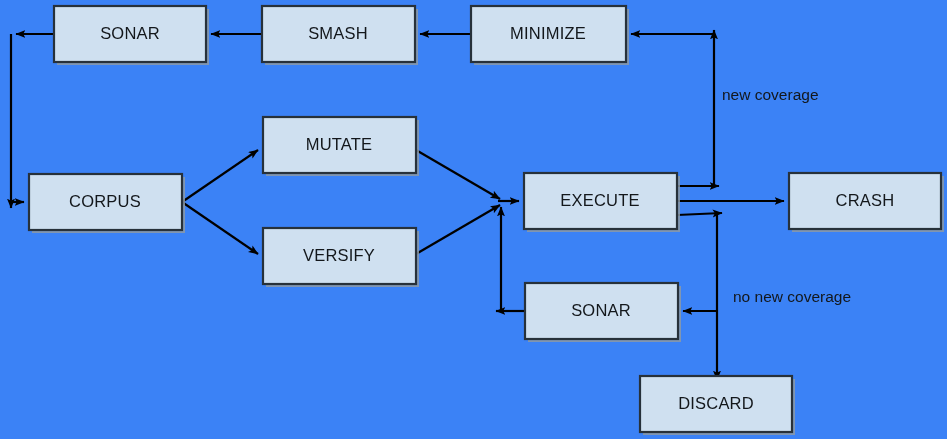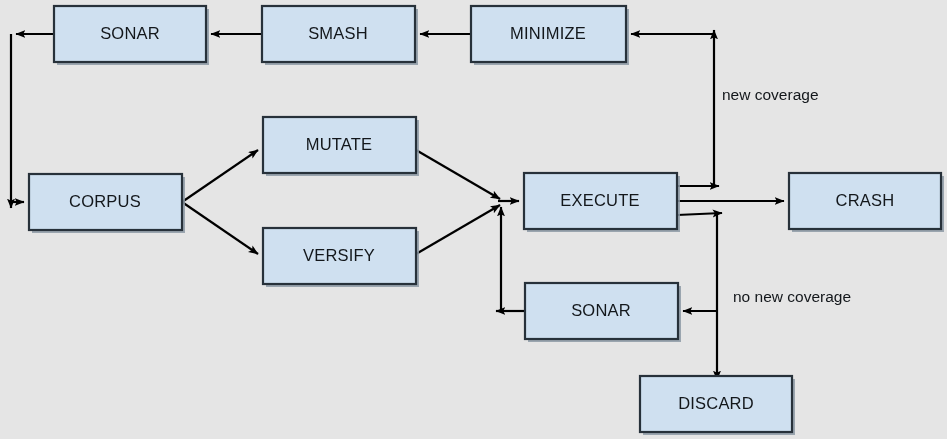--- a/index.html
+++ b/index.html
@@ -7,21 +7,21 @@
     padding: 0;
     background: #ffffff;
   }
   body {
     font-family: "Liberation Sans", sans-serif;
   }
   #canvas {
     position: relative;
     width: 947px;
     height: 439px;
-    background: #e5e5e5;
+    background: #3b82f6;
     overflow: hidden;
   }
   #diagram-svg {
     position: absolute;
     left: 0;
     top: 0;
     width: 947px;
     height: 439px;
   }
   .node-rect {

